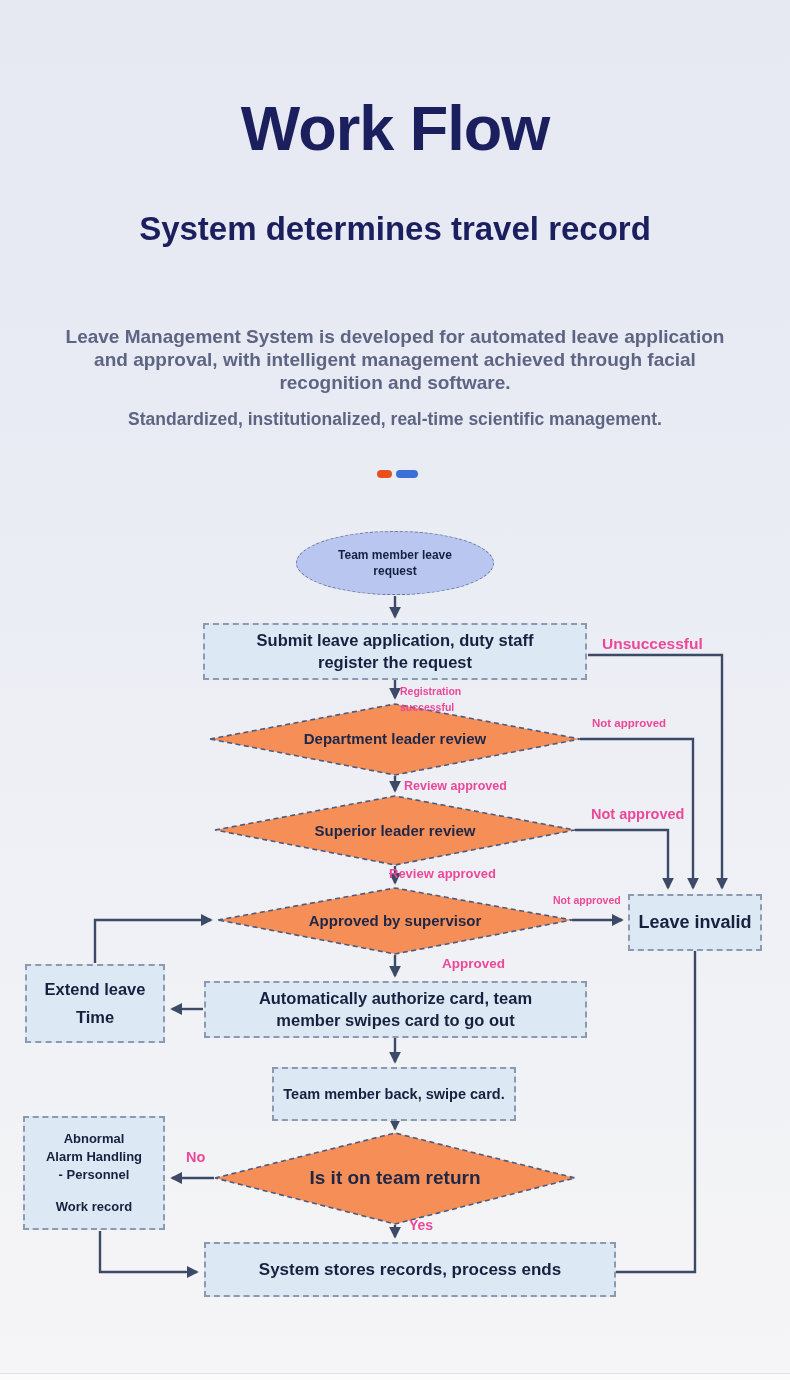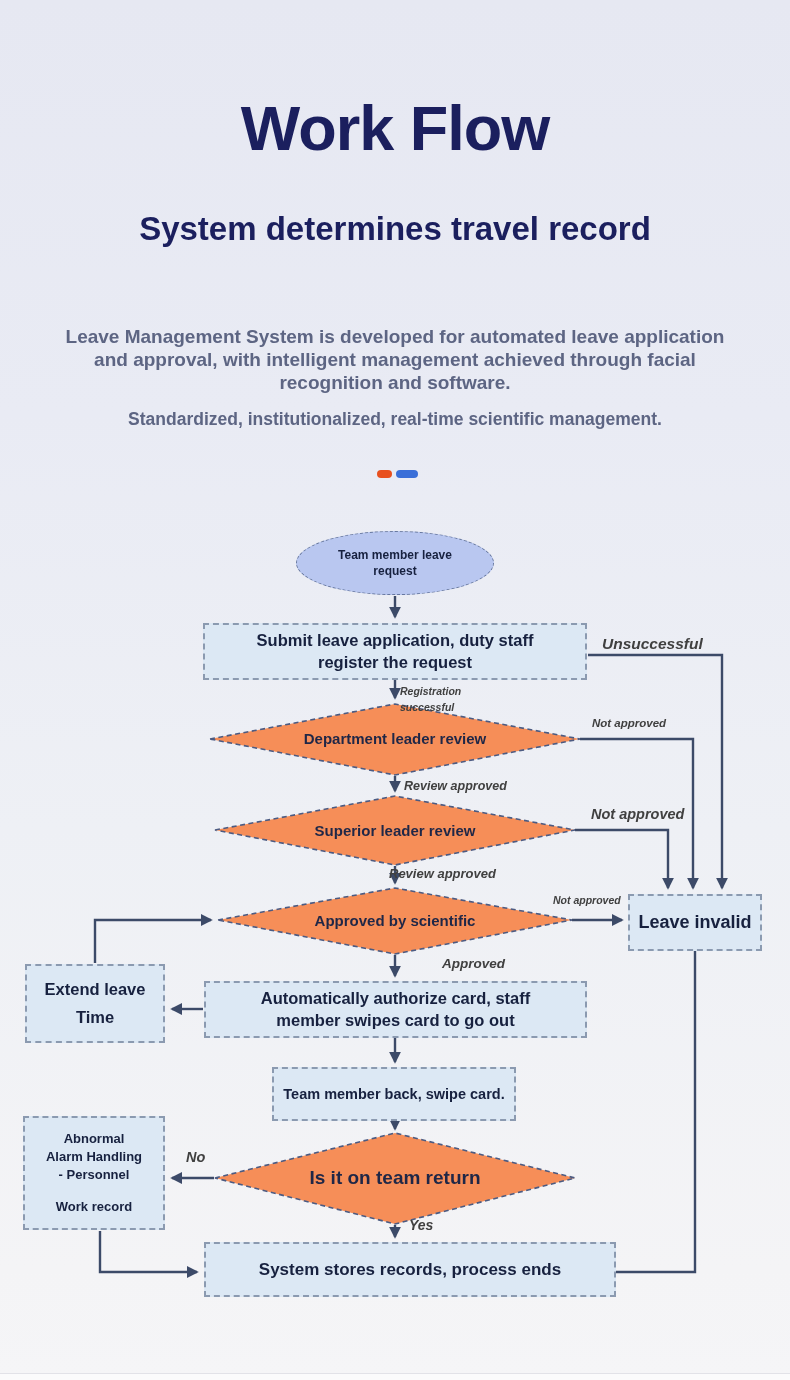--- a/index.html
+++ b/index.html
@@ -47,21 +47,21 @@
   }
   .rect-node{
     background:var(--node-fill,#dce8f4);
     border:2px dashed #8b9ab0;
   }
   .start-node{
     background:var(--start-fill,#b9c7f0);
     border:1.6px dashed #66779f; border-radius:50%;
     font-size:12px; line-height:1.35; padding:0 28px;
   }
-  .lbl{ position:absolute; font-weight:bold; color:#404040; white-space:nowrap;font-style:italic; }
+  .lbl{ position:absolute; font-weight:bold; color:#ec4899; white-space:nowrap; }
   .dlabel{ position:absolute; text-align:center; font-weight:bold; color:#1f2747; }
   svg.wires{ position:absolute; left:0; top:0; }
   .edge{ fill:none; stroke:var(--connector,#3c4a68); stroke-width:2.4; }
   .diamond{ stroke:#4c5b82; stroke-width:1.6; stroke-dasharray:5 3.5; }
   marker path{ fill:var(--connector,#3c4a68); }
   .footer-strip{
     position:absolute; left:0; bottom:0; width:790px; height:7px;
     background:#fbfbfc; border-top:1px solid #e2e2e8;
   }
 </style>
@@ -116,33 +116,33 @@
     </div>
 
     <div class="node rect-node abs" style="left:203px; top:623px; width:384px; height:57px; font-size:16.5px; line-height:1.3; padding:0 20px;">
       <span>Submit leave application, duty staff register the request</span>
     </div>
 
     <div class="dlabel" style="left:210px; top:730px; width:370px; font-size:15px;">Department leader review</div>
 
     <div class="dlabel" style="left:215px; top:822px; width:360px; font-size:15px;">Superior leader review</div>
 
-    <div class="dlabel" style="left:218px; top:912px; width:354px; font-size:15px;">Approved by scientific</div>
+    <div class="dlabel" style="left:218px; top:912px; width:354px; font-size:15px;">Approved by supervisor</div>
 
     <div class="node rect-node abs" style="left:628px; top:894px; width:134px; height:57px; font-size:18px;">
       <span>Leave invalid</span>
     </div>
 
     <div class="node rect-node abs" style="left:25px; top:964px; width:140px; height:79px; font-size:16.5px;">
       <span>Extend leave</span>
       <span style="margin-top:9px;">Time</span>
     </div>
 
     <div class="node rect-node abs" style="left:204px; top:981px; width:383px; height:57px; font-size:16.5px; line-height:1.3; padding:0 24px;">
-      <span>Automatically authorize card, staff member swipes card to go out</span>
+      <span>Automatically authorize card, team member swipes card to go out</span>
     </div>
 
     <div class="node rect-node abs" style="left:272px; top:1067px; width:244px; height:54px; font-size:14.5px;">
       <span>Team member back, swipe card.</span>
     </div>
 
     <div class="dlabel" style="left:215px; top:1167px; width:360px; font-size:19px;">Is it on team return</div>
 
     <div class="node rect-node abs" style="left:23px; top:1116px; width:142px; height:114px; font-size:13px; line-height:1.35;">
       <span>Abnormal</span>

